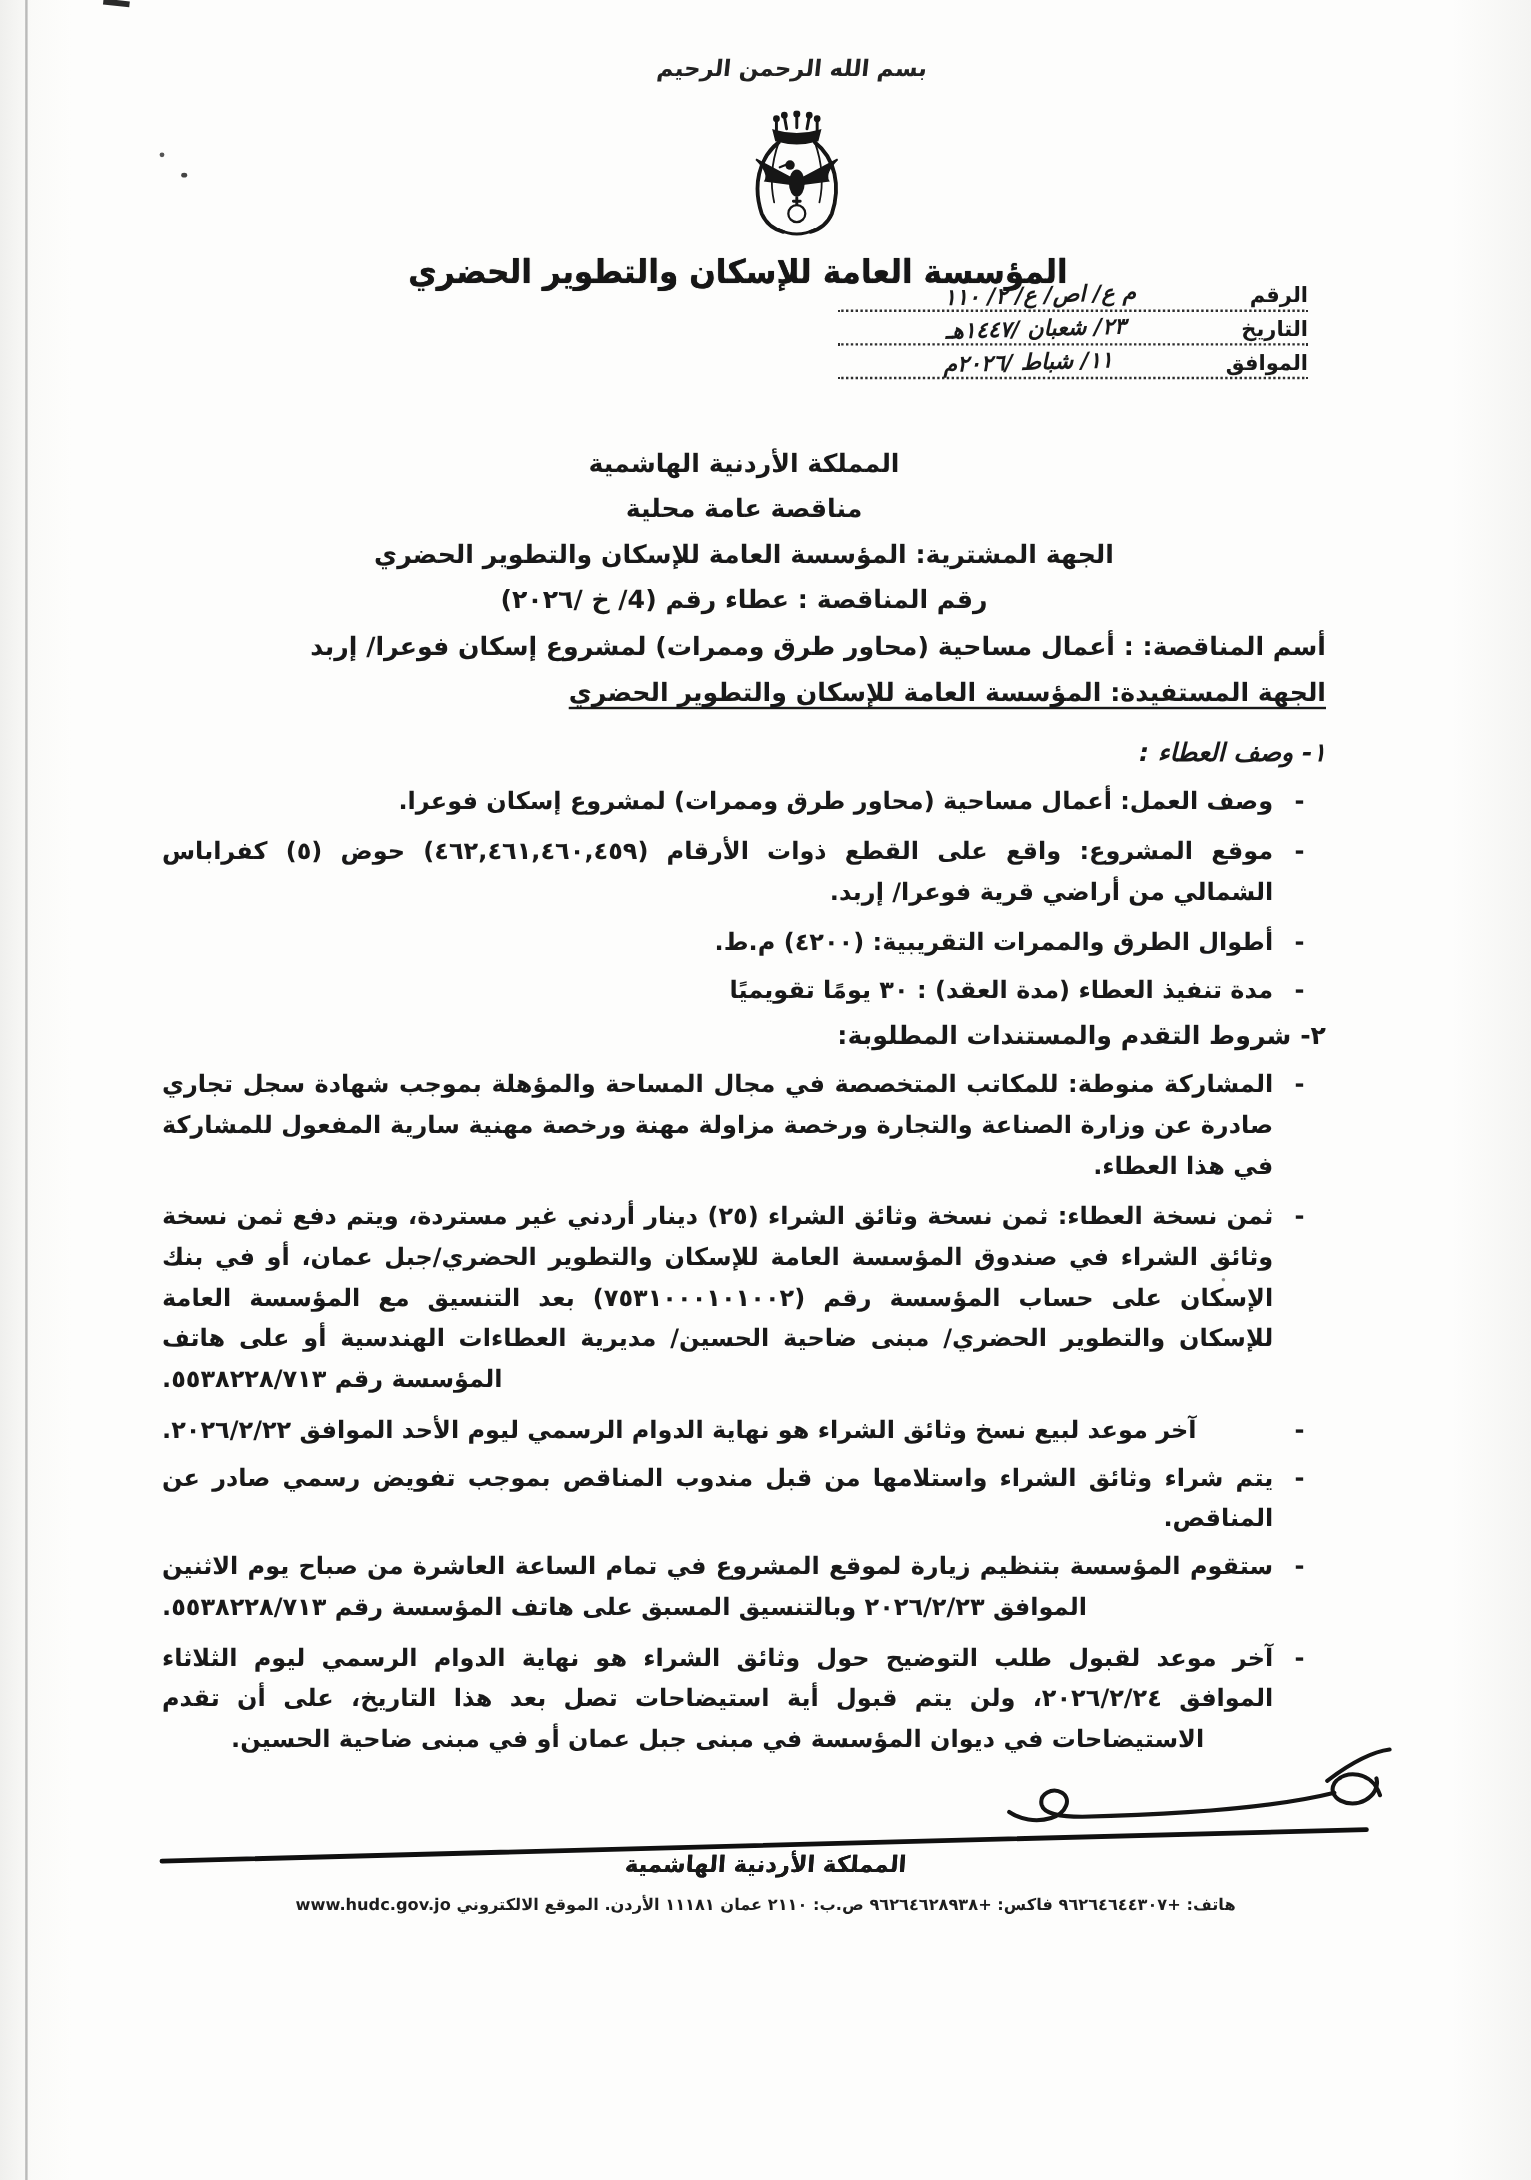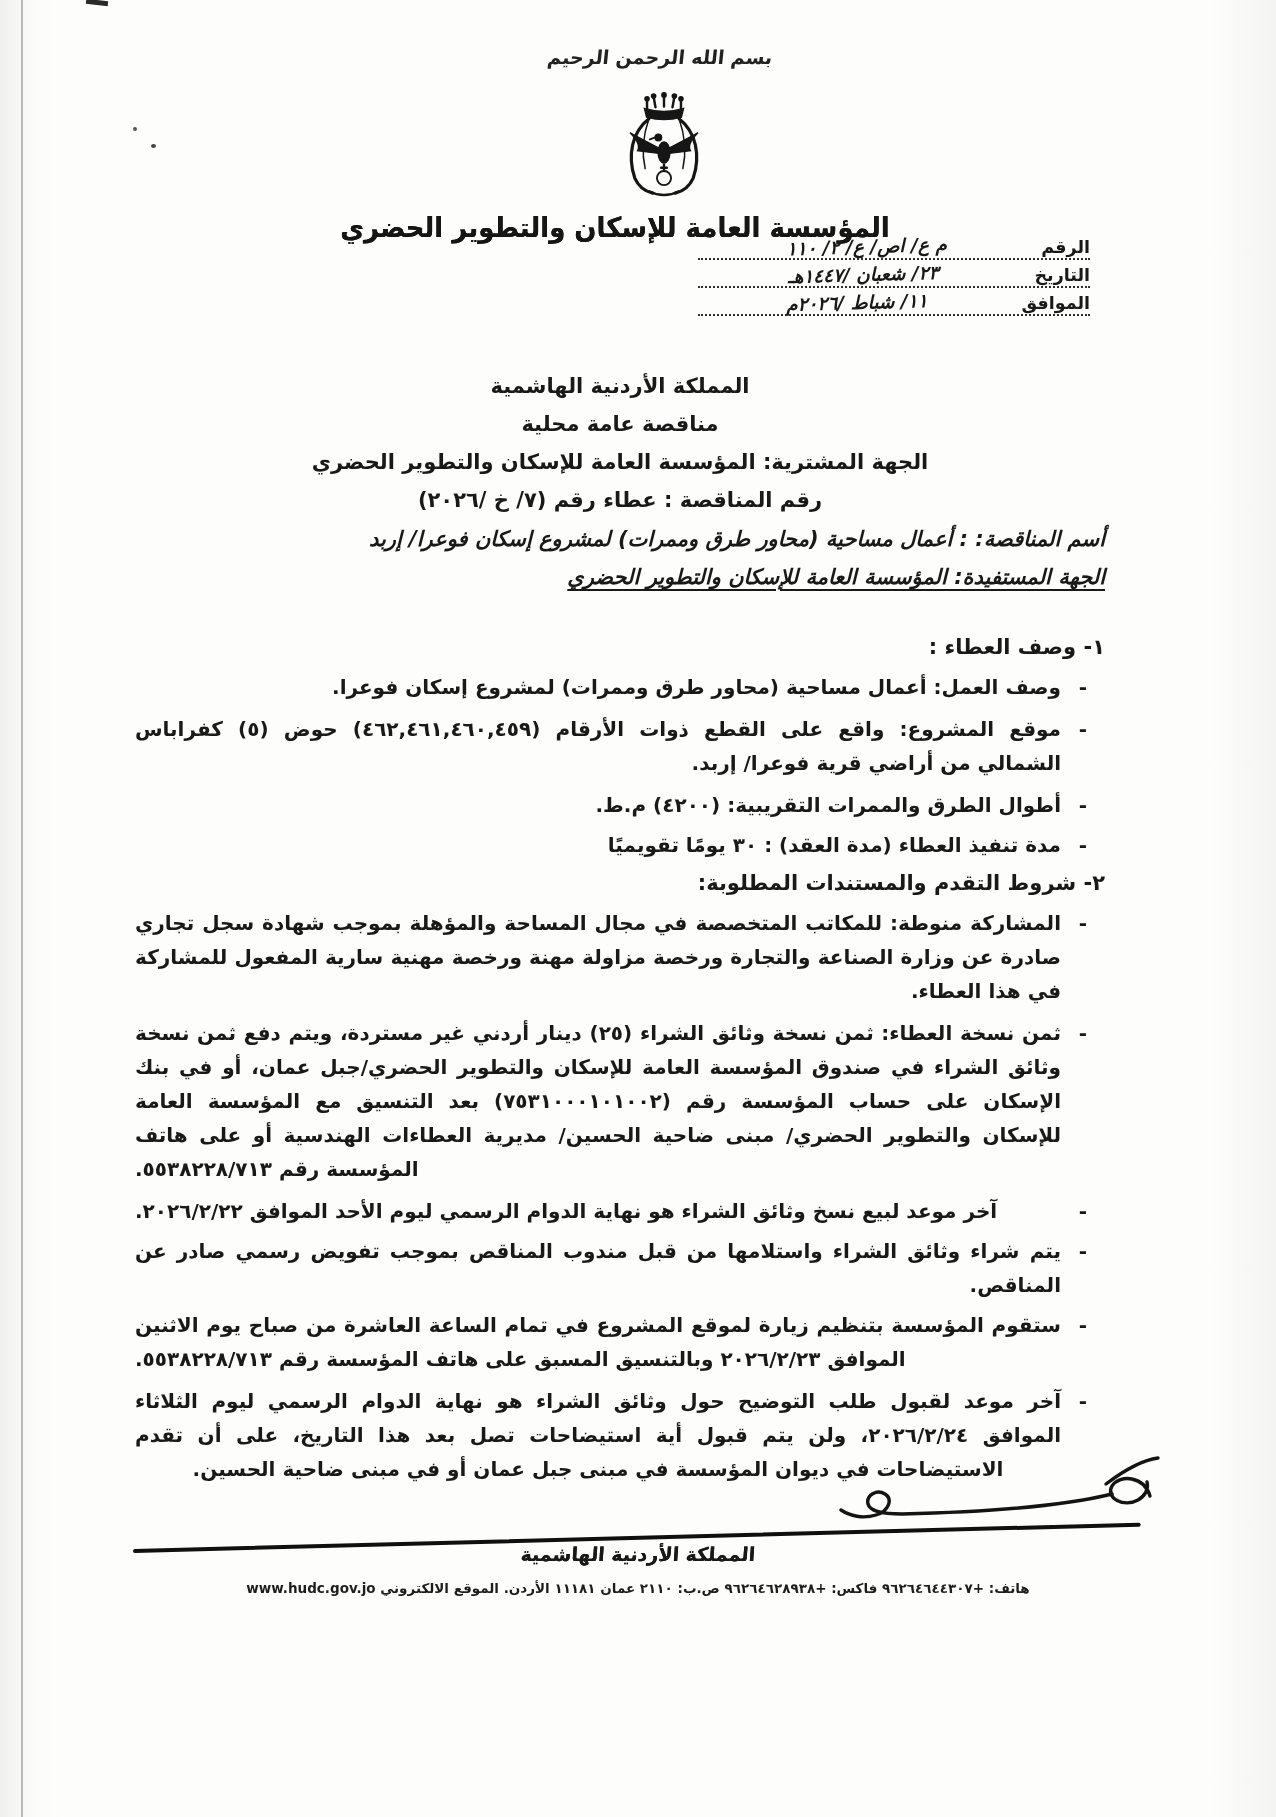--- a/index.html
+++ b/index.html
@@ -28,25 +28,25 @@
     font-weight:bold;font-size:26px;color:#161616;
     text-shadow:0 0 .6px #000;transform:scaleY(1.06);
   }
   .ref-block{position:absolute;top:236px;right:186px;width:392px;font-weight:bold;font-size:17.5px;}
   .ref-row{display:flex;align-items:flex-end;gap:6px;border-bottom:2px dotted #2e2e2e;padding-bottom:1px;margin-bottom:4px;}
   .ref-label{white-space:nowrap;}
   .ref-value{flex:1;text-align:center;font-style:italic;transform:rotate(-1.6deg);font-size:18.5px;}
 
   .content{position:absolute;top:372px;left:135px;width:970px;font-weight:bold;}
   .chead{text-align:center;font-size:21px;line-height:28px;margin-bottom:10px;}
-  .rhead{text-align:right;font-size:21px;line-height:30px;margin-bottom:8px;font-style:italic;}
+  .rhead{text-align:right;font-size:21px;line-height:30px;margin-bottom:8px;}
   .underlined{text-decoration:underline;text-underline-offset:5px;margin-bottom:0;}
 
   .sec-title{font-size:21px;line-height:30px;margin-bottom:8px;}
-  .sec1-title{margin-top:40px;}
+  .sec1-title{margin-top:20px;font-style:italic;}
   .bullet{display:flex;gap:14px;padding-right:18px;margin-bottom:6px;font-size:20px;line-height:34px;}
   .bullet .dash{flex:0 0 12px;}
   .bullet .btxt{flex:1;text-align:justify;}
   .last-left .btxt{text-align-last:left;}
   .last-center .btxt{text-align-last:center;}
   .gap-top{margin-top:8px;}
 
   .signature{position:absolute;left:806px;top:1452px;}
   .footer-rule{
     position:absolute;left:133px;top:1549px;width:1008px;height:4px;background:#101010;
@@ -118,21 +118,21 @@
     <div class="ref-row">
       <span class="ref-label">الموافق</span>
       <span class="ref-value">١١/ شباط /٢٠٢٦م</span>
     </div>
   </div>
 
   <div class="content">
     <div class="chead">المملكة الأردنية الهاشمية</div>
     <div class="chead">مناقصة عامة محلية</div>
     <div class="chead">الجهة المشترية: المؤسسة العامة للإسكان والتطوير الحضري</div>
-    <div class="chead">رقم المناقصة : عطاء رقم (٧/ خ /٢٠٢٦)</div>
+    <div class="chead">رقم المناقصة : عطاء رقم (4/ خ /٢٠٢٦)</div>
     <div class="rhead">أسم المناقصة: :  أعمال مساحية (محاور طرق وممرات) لمشروع إسكان فوعرا/ إربد</div>
     <div class="rhead underlined">الجهة المستفيدة: المؤسسة العامة للإسكان والتطوير الحضري</div>
 
     <div class="sec-title sec1-title">١- وصف العطاء :</div>
     <div class="bullet">
       <span class="dash">-</span>
       <span class="btxt">وصف العمل: أعمال مساحية (محاور طرق وممرات) لمشروع إسكان فوعرا.</span>
     </div>
     <div class="bullet gap-top">
       <span class="dash">-</span>

